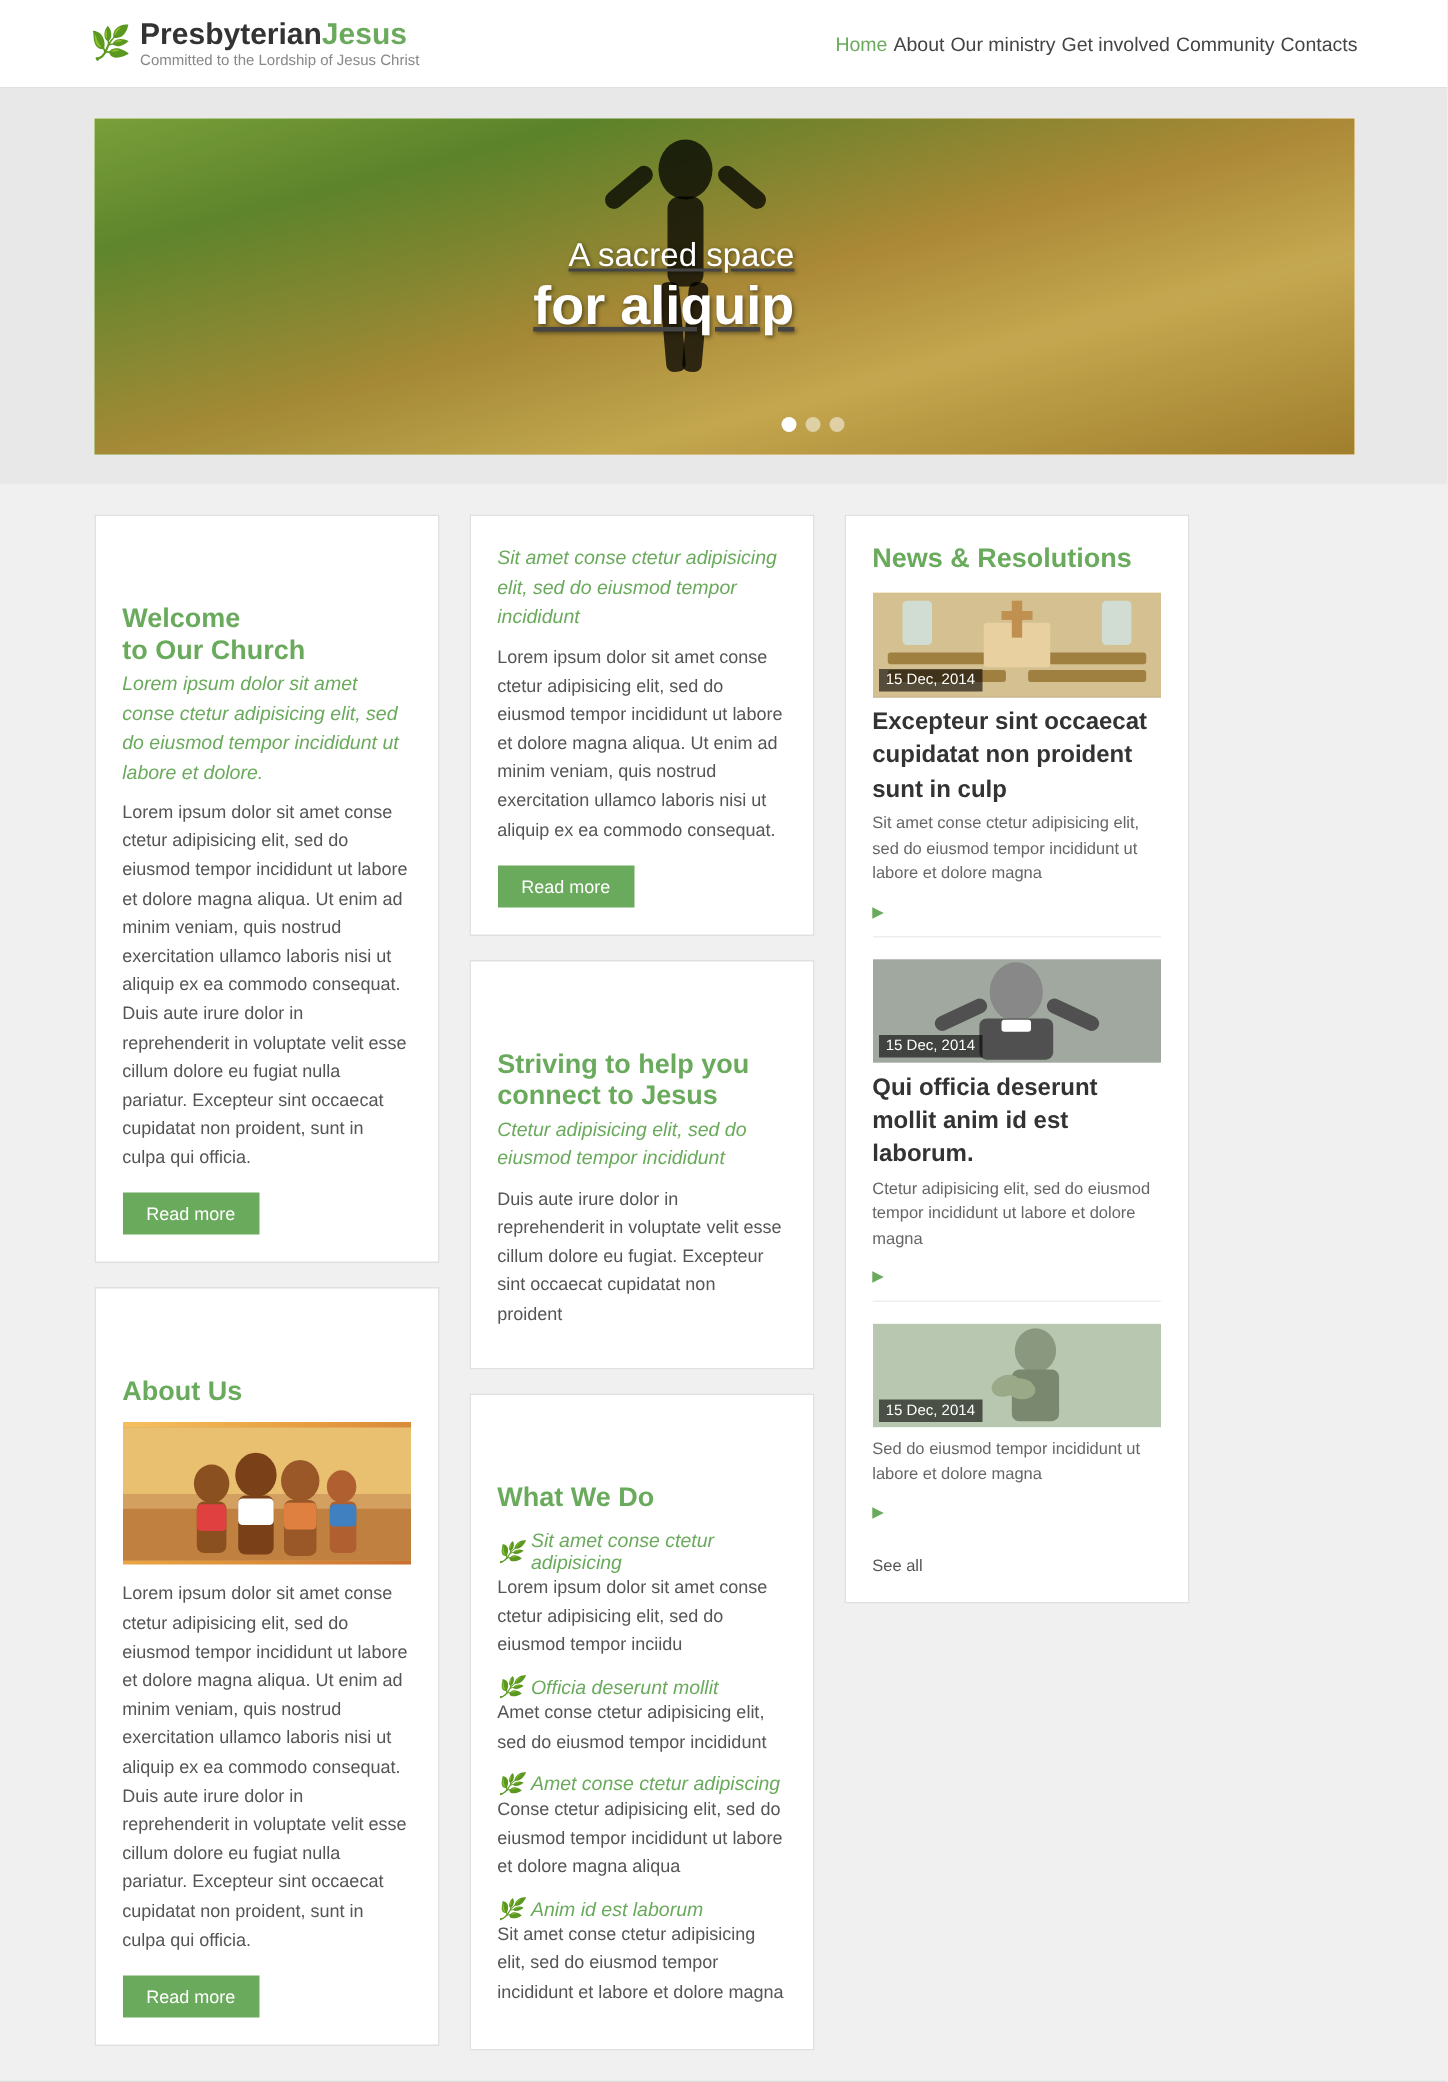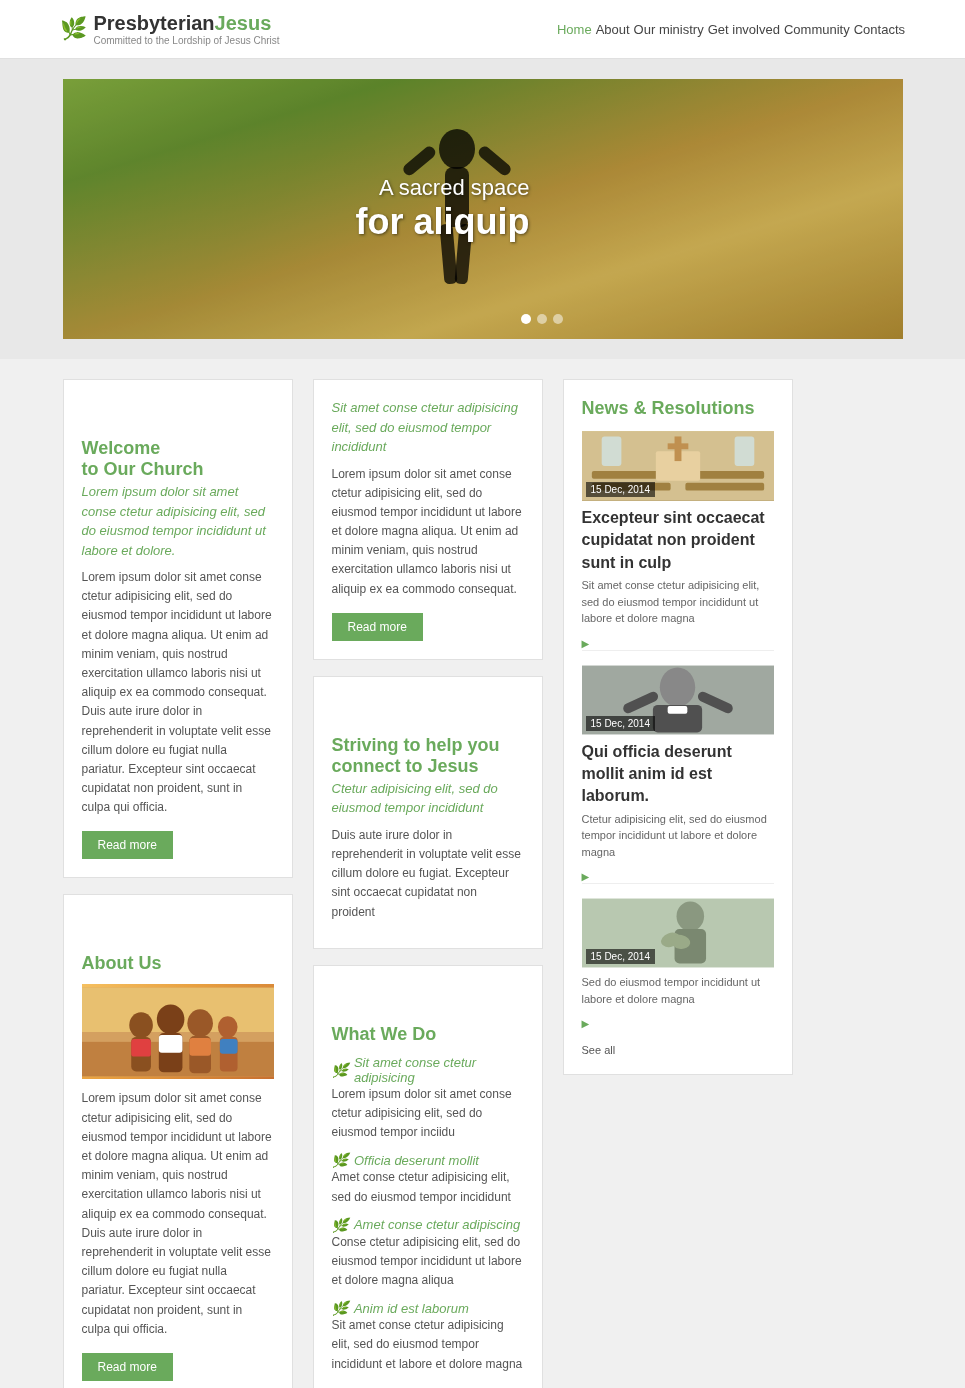--- a/index.html
+++ b/index.html
@@ -11,21 +11,21 @@
     .logo-icon { color: #6aaa5c; font-size: 22px; }
     .logo-text { font-size: 20px; font-weight: bold; }
     .logo-text span { color: #333; }
     .logo-text strong { color: #6aaa5c; }
     .logo-tagline { font-size: 10px; color: #888; display: block; }
     .nav { display: flex; gap: 4px; align-items: center; }
     .nav a { text-decoration: none; color: #444; font-size: 13px; }
     .nav a.active { color: #6aaa5c; }
 
     
-    .hero { margin: 0; background: linear-gradient(135deg, #b8d96e 0%, #7aaa3c 30%, #d4a040 60%, #e8c060 100%); height: 260px; position: relative; display: flex; align-items: center; justify-content: center; overflow: hidden; }
+    .hero { margin: 0; background: linear-gradient(135deg, #b8d96e 0%, #7aaa3c 30%, #d4a040 60%, #e8c060 100%); height: 224px; position: relative; display: flex; align-items: center; justify-content: center; overflow: hidden; text-decoration: underline; }
     .hero-bg { position: absolute; inset: 0; background: linear-gradient(to bottom right, #8ab840 0%, #6a9830 20%, #c8a040 50%, #e8c860 70%, #b89030 100%); opacity: 0.9; }
     .hero-overlay { position: absolute; inset: 0; background: rgba(0,0,0,0.15); }
     .hero-text { position: relative; z-index: 2; text-align: right; color: #fff; padding-right: 80px; }
     .hero-text .line1 { font-size: 22px; font-weight: normal; text-shadow: 1px 1px 3px rgba(0,0,0,0.5); }
     .hero-text .line2 { font-size: 36px; font-weight: bold; text-shadow: 1px 1px 3px rgba(0,0,0,0.5); }
     .hero-dots { position: absolute; bottom: 15px; right: 50%; transform: translateX(80px); display: flex; gap: 6px; z-index: 3; }
     .hero-dot { width: 10px; height: 10px; border-radius: 50%; background: rgba(255,255,255,0.5); }
     .hero-dot.active { background: #fff; }
     .hero-wrapper { background: #e8e8e8; padding: 20px 60px; }
     .hero-inner { max-width: 840px; margin: 0 auto; }
@@ -47,21 +47,21 @@
 
     
     .worship-card { margin-bottom: 16px; }
     .what-we-do .item { margin-bottom: 10px; }
     .what-we-do .item-title { color: #6aaa5c; font-style: italic; font-size: 13px; display: flex; align-items: center; gap: 5px; }
     .leaf-icon { color: #6aaa5c; font-size: 14px; }
 
     
     .news-title { font-size: 18px; color: #333; margin-bottom: 12px; }
     .news-title span { color: #6aaa5c; }
-    .news-item { margin-bottom: 14px; border-bottom: 1px solid #eee; }
+    .news-item { margin-bottom: 14px; border-bottom: 1px solid #eee; padding-bottom: 10px; }
     .news-img { width: 100%; height: 70px; position: relative; margin-bottom: 6px; overflow: hidden; }
     .news-img-church { background: linear-gradient(to bottom, #e8d4a0 0%, #c8b080 50%, #a89060 100%); }
     .news-date { position: absolute; bottom: 4px; left: 4px; background: rgba(0,0,0,0.6); color: #fff; font-size: 10px; padding: 2px 5px; }
     .news-item h4 { font-size: 16px; color: #333; margin-bottom: 3px; font-weight: bold; line-height: 1.4; }
     .news-item p { font-size: 11px; color: #666; line-height: 1.5; }
     .news-item .arrow { color: #6aaa5c; font-size: 10px; }
     .see-all { color: #555; font-size: 11px; text-decoration: none; display: block; margin-top: 6px; }
 
     
     .footer { background: #fff; padding: 25px 60px 15px; border-top: 1px solid #ddd; }

